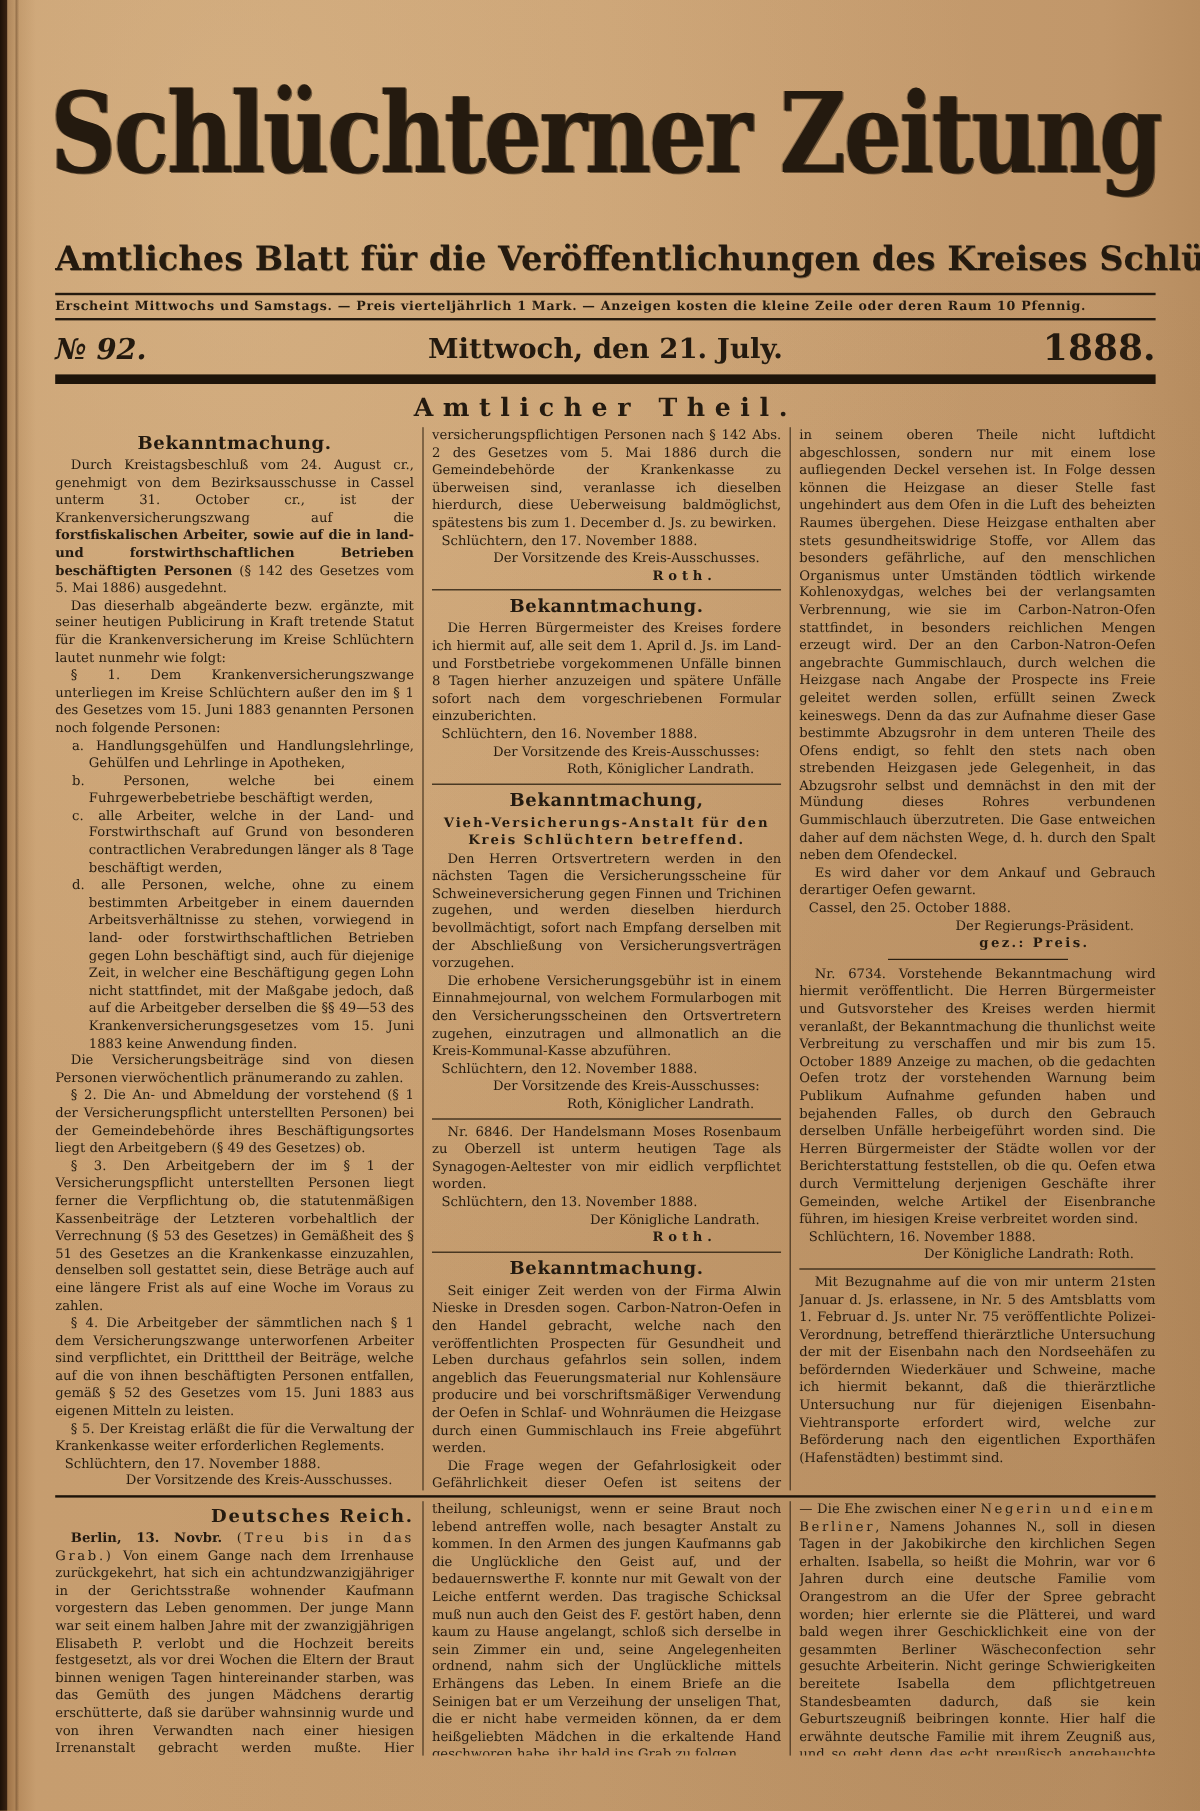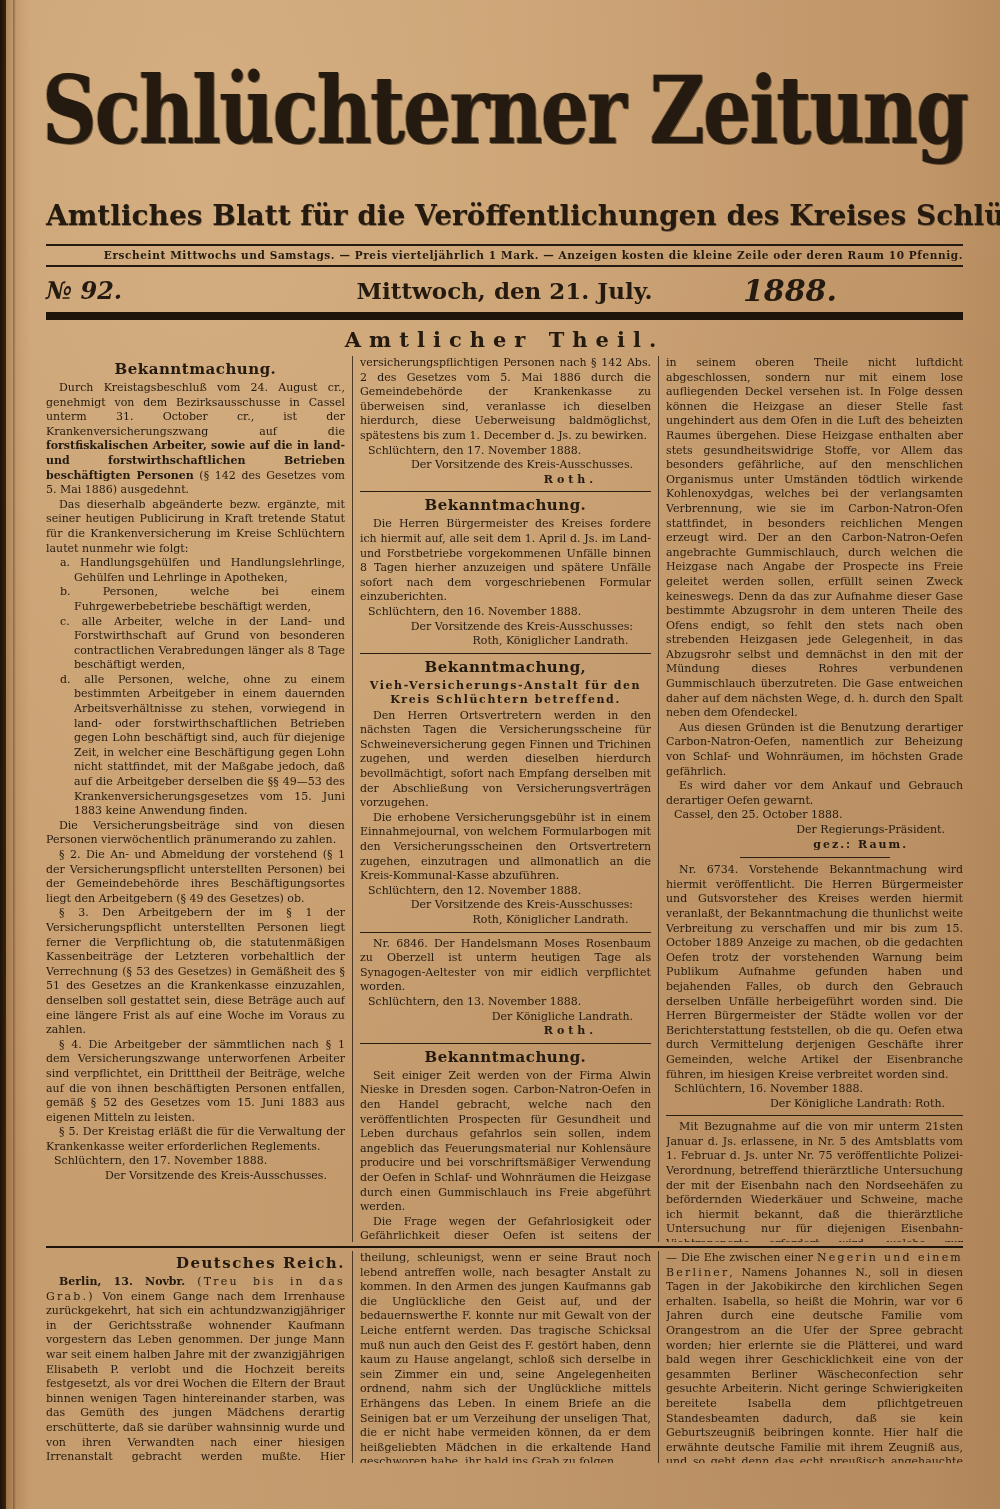--- a/index.html
+++ b/index.html
@@ -23,27 +23,27 @@
     font-size:76px;font-weight:bold;letter-spacing:-2px;white-space:nowrap;
     transform:scaleY(1.22);transform-origin:center;
     text-shadow:1px 1px 0 rgba(30,18,6,0.55), -1px 0 0 rgba(30,18,6,0.35);
   }
   .mast-sub{
     text-align:center;font-size:28px;font-weight:bold;line-height:44px;white-space:nowrap;
     text-shadow:0.5px 0.5px 0 rgba(30,18,6,0.4);
   }
   .ruleThin{border:0;border-top:2px solid #241a0f;margin:6px 0 0 0;}
   .finePrint{
-    text-align:right;font-size:10.5px;font-weight:bold;line-height:15px;margin-top:2px;
+    text-align:left;font-size:10.5px;font-weight:bold;line-height:15px;margin-top:2px;
     letter-spacing:0.6px;white-space:nowrap;
   }
   .dateRow{display:flex;align-items:center;margin-top:4px;height:38px;}
   .issue{font-size:24px;font-weight:bold;font-style:italic;width:220px;}
   .day{flex:1;text-align:center;font-size:23px;font-weight:bold;}
-  .year{width:220px;font-size:30px;font-weight:bold;font-style:italic;}
+  .year{width:220px;text-align:right;font-size:30px;font-weight:bold;}
   .ruleThick{border:0;border-top:8px solid #1e1409;margin:3px 0 0 0;}
 
   .sectionTitle{
     text-align:center;font-size:21px;font-weight:bold;letter-spacing:8px;
     margin-top:7px;height:26px;line-height:26px;
   }
 
   
   .cols{display:flex;align-items:stretch;margin-top:3px;}
   .col{overflow:hidden;font-size:11px;line-height:14.6px;}
@@ -91,20 +91,21 @@
   <hr class="ruleThick">
 
   <div class="sectionTitle">Amtlicher Theil.</div>
 
   <div class="cols row1">
 
     <div class="col c1">
       <div class="art-h">Bekanntmachung.</div>
       <p class="para"><span>Durch Kreistagsbeschluß vom 24. August cr., genehmigt von dem Bezirksausschusse in Cassel unterm 31. October cr., ist der Krankenversicherungszwang auf die </span><span class="lead-bold">forstfiskalischen Arbeiter, sowie auf die in land- und forstwirthschaftlichen Betrieben beschäftigten Personen</span><span> (§ 142 des Gesetzes vom 5. Mai 1886) ausgedehnt.</span></p>
       <p class="para">Das dieserhalb abgeänderte bezw. ergänzte, mit seiner heutigen Publicirung in Kraft tretende Statut für die Krankenversicherung im Kreise Schlüchtern lautet nunmehr wie folgt:</p>
+      <p class="para">§ 1.  Dem Krankenversicherungszwange unterliegen im Kreise Schlüchtern außer den im § 1 des Gesetzes vom 15. Juni 1883 genannten Personen noch folgende Personen:</p>
       <p class="item">a. Handlungsgehülfen und Handlungslehrlinge, Gehülfen und Lehrlinge in Apotheken,</p>
       <p class="item">b. Personen, welche bei einem Fuhrgewerbebetriebe beschäftigt werden,</p>
       <p class="item">c. alle Arbeiter, welche in der Land- und Forstwirthschaft auf Grund von besonderen contractlichen Verabredungen länger als 8 Tage beschäftigt werden,</p>
       <p class="item">d. alle Personen, welche, ohne zu einem bestimmten Arbeitgeber in einem dauernden Arbeitsverhältnisse zu stehen, vorwiegend in land- oder forstwirthschaftlichen Betrieben gegen Lohn beschäftigt sind, auch für diejenige Zeit, in welcher eine Beschäftigung gegen Lohn nicht stattfindet, mit der Maßgabe jedoch, daß auf die Arbeitgeber derselben die §§ 49—53 des Krankenversicherungsgesetzes vom 15. Juni 1883 keine Anwendung finden.</p>
       <p class="para">Die Versicherungsbeiträge sind von diesen Personen vierwöchentlich pränumerando zu zahlen.</p>
       <p class="para">§ 2. Die An- und Abmeldung der vorstehend (§ 1 der Versicherungspflicht unterstellten Personen) bei der Gemeindebehörde ihres Beschäftigungsortes liegt den Arbeitgebern (§ 49 des Gesetzes) ob.</p>
       <p class="para">§ 3. Den Arbeitgebern der im § 1 der Versicherungspflicht unterstellten Personen liegt ferner die Verpflichtung ob, die statutenmäßigen Kassenbeiträge der Letzteren vorbehaltlich der Verrechnung (§ 53 des Gesetzes) in Gemäßheit des § 51 des Gesetzes an die Krankenkasse einzuzahlen, denselben soll gestattet sein, diese Beträge auch auf eine längere Frist als auf eine Woche im Voraus zu zahlen.</p>
       <p class="para">§ 4. Die Arbeitgeber der sämmtlichen nach § 1 dem Versicherungszwange unterworfenen Arbeiter sind verpflichtet, ein Dritttheil der Beiträge, welche auf die von ihnen beschäftigten Personen entfallen, gemäß § 52 des Gesetzes vom 15. Juni 1883 aus eigenen Mitteln zu leisten.</p>
       <p class="para">§ 5. Der Kreistag erläßt die für die Verwaltung der Krankenkasse weiter erforderlichen Reglements.</p>
       <p class="dateline">Schlüchtern, den 17. November 1888.</p>
@@ -142,25 +143,24 @@
       <div class="art-h">Bekanntmachung.</div>
       <p class="para">Seit einiger Zeit werden von der Firma Alwin Nieske in Dresden sogen. Carbon-Natron-Oefen in den Handel gebracht, welche nach den veröffentlichten Prospecten für Gesundheit und Leben durchaus gefahrlos sein sollen, indem angeblich das Feuerungsmaterial nur Kohlensäure producire und bei vorschriftsmäßiger Verwendung der Oefen in Schlaf- und Wohnräumen die Heizgase durch einen Gummischlauch ins Freie abgeführt werden.</p>
       <p class="para">Die Frage wegen der Gefahrlosigkeit oder Gefährlichkeit dieser Oefen ist seitens der zuständigen Behörden einer näheren Prüfung unterzogen worden. In Folge dessen hat der Director der hygienischen Institute der Universität Berlin hierüber sich dahin geäußert, daß die Benutzung eines Carbon-Natron-Ofens ebenso lebensgefährlich ist, wie die eines Kohlenbeckens in einem geschlossenen Raume, oder eines Ofens, dessen Klappe zu früh geschlossen ist.</p>
 
     </div>
 
     <div class="vrule"></div>
 
     <div class="col c3">
       <p class="para flush">in seinem oberen Theile nicht luftdicht abgeschlossen, sondern nur mit einem lose aufliegenden Deckel versehen ist. In Folge dessen können die Heizgase an dieser Stelle fast ungehindert aus dem Ofen in die Luft des beheizten Raumes übergehen. Diese Heizgase enthalten aber stets gesundheitswidrige Stoffe, vor Allem das besonders gefährliche, auf den menschlichen Organismus unter Umständen tödtlich wirkende Kohlenoxydgas, welches bei der verlangsamten Verbrennung, wie sie im Carbon-Natron-Ofen stattfindet, in besonders reichlichen Mengen erzeugt wird. Der an den Carbon-Natron-Oefen angebrachte Gummischlauch, durch welchen die Heizgase nach Angabe der Prospecte ins Freie geleitet werden sollen, erfüllt seinen Zweck keineswegs. Denn da das zur Aufnahme dieser Gase bestimmte Abzugsrohr in dem unteren Theile des Ofens endigt, so fehlt den stets nach oben strebenden Heizgasen jede Gelegenheit, in das Abzugsrohr selbst und demnächst in den mit der Mündung dieses Rohres verbundenen Gummischlauch überzutreten. Die Gase entweichen daher auf dem nächsten Wege, d. h. durch den Spalt neben dem Ofendeckel.</p>
-      <p class="para">Aus diesen Gründen ist die Benutzung derartiger Carbon-Natron-Oefen, namentlich zur Beheizung von Schlaf- und Wohnräumen, im höchsten Grade gefährlich.</p>
       <p class="para">Es wird daher vor dem Ankauf und Gebrauch derartiger Oefen gewarnt.</p>
       <p class="dateline">Cassel, den 25. October 1888.</p>
       <p class="sig">Der Regierungs-Präsident.</p>
-      <p class="gez">gez.: Raum.</p>
+      <p class="gez">gez.: Preis.</p>
       <hr class="hr-short">
       <p class="para">Nr. 6734.  Vorstehende Bekanntmachung wird hiermit veröffentlicht. Die Herren Bürgermeister und Gutsvorsteher des Kreises werden hiermit veranlaßt, der Bekanntmachung die thunlichst weite Verbreitung zu verschaffen und mir bis zum 15. October 1889 Anzeige zu machen, ob die gedachten Oefen trotz der vorstehenden Warnung beim Publikum Aufnahme gefunden haben und bejahenden Falles, ob durch den Gebrauch derselben Unfälle herbeigeführt worden sind. Die Herren Bürgermeister der Städte wollen vor der Berichterstattung feststellen, ob die qu. Oefen etwa durch Vermittelung derjenigen Geschäfte ihrer Gemeinden, welche Artikel der Eisenbranche führen, im hiesigen Kreise verbreitet worden sind.</p>
       <p class="dateline">Schlüchtern, 16. November 1888.</p>
       <p class="sig">Der Königliche Landrath: Roth.</p>
       <hr class="hr">
       <p class="para">Mit Bezugnahme auf die von mir unterm 21sten Januar d. Js. erlassene, in Nr. 5 des Amtsblatts vom 1. Februar d. Js. unter Nr. 75 veröffentlichte Polizei-Verordnung, betreffend thierärztliche Untersuchung der mit der Eisenbahn nach den Nordseehäfen zu befördernden Wiederkäuer und Schweine, mache ich hiermit bekannt, daß die thierärztliche Untersuchung nur für diejenigen Eisenbahn-Viehtransporte erfordert wird, welche zur Beförderung nach den eigentlichen Exporthäfen (Hafenstädten) bestimmt sind.</p>
 
     </div>
   </div>
 

